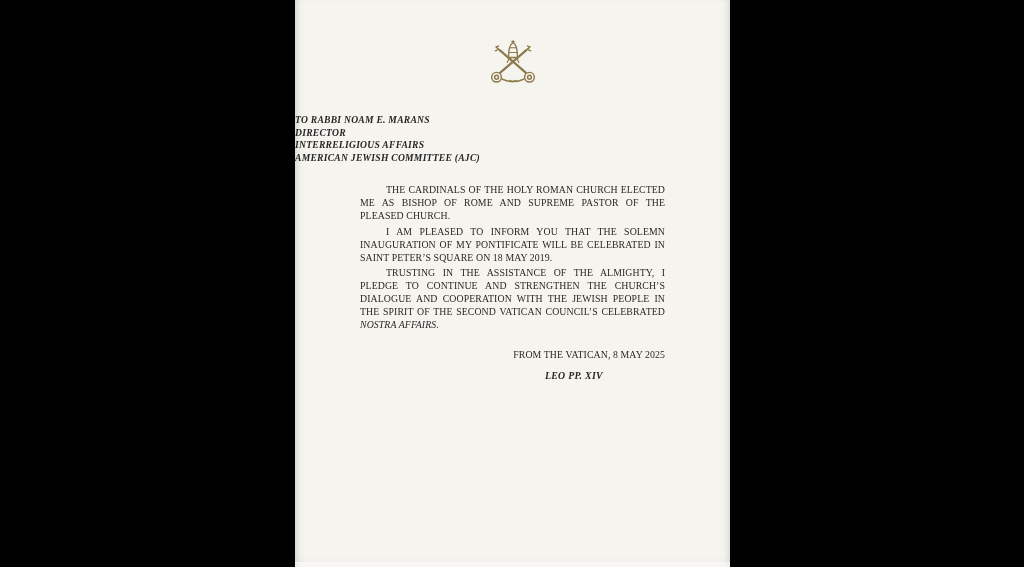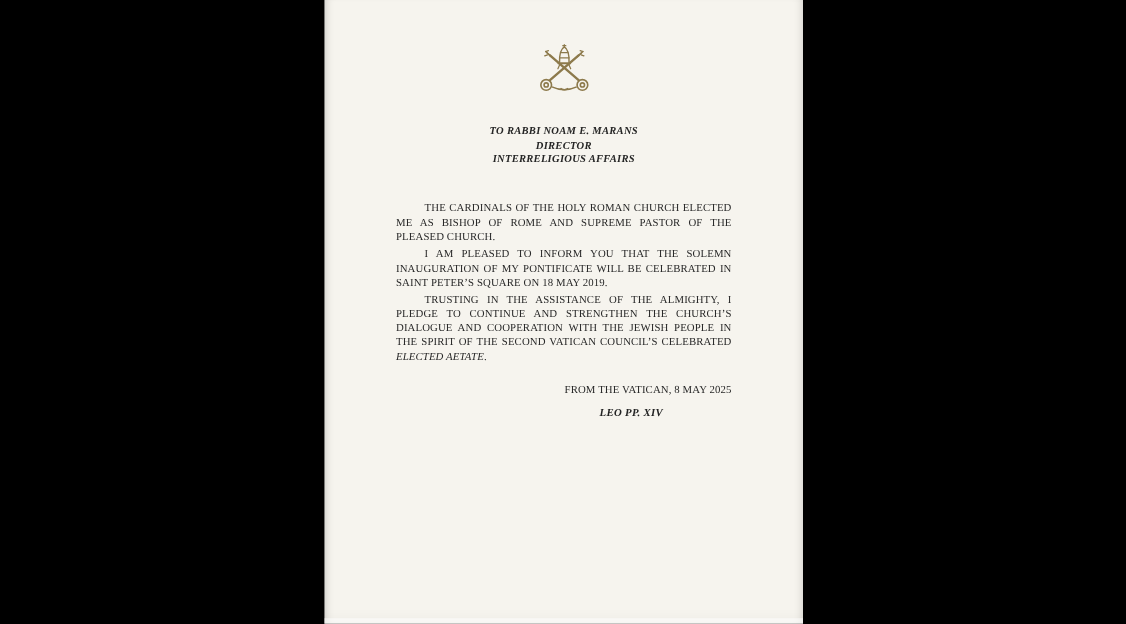--- a/index.html
+++ b/index.html
@@ -44,21 +44,20 @@
     transform: translateX(-50%);
     width: 52px;
     height: 47px;
   }
   .emblem svg { width: 100%; height: 100%; display: block; }
   .recipient {
     position: absolute;
     top: 114px;
     left: 0;
     right: 0;
-    text-align: center;
     font-style: italic;
     font-weight: bold;
     font-size: 9.6px;
     line-height: 12.6px;
     letter-spacing: 0.25px;
     color: #262626;
   }
   .text-block {
     position: absolute;
     top: 184px;
@@ -133,24 +132,25 @@
         <path d="M25.5 21 l-2.2 5"></path>
         <path d="M34.5 21 l2.2 5"></path>
       </g>
     </svg>
   </div>
 
   <div class="recipient">
     <div>TO RABBI NOAM E. MARANS</div>
     <div>DIRECTOR</div>
     <div>INTERRELIGIOUS AFFAIRS</div>
+    <div>AMERICAN JEWISH COMMITTEE (AJC)</div>
   </div>
 
   <div class="text-block">
     <p class="para">THE CARDINALS OF THE HOLY ROMAN CHURCH ELECTED ME AS BISHOP OF ROME AND SUPREME PASTOR OF THE PLEASED CHURCH.</p>
     <p class="para">I AM PLEASED TO INFORM YOU THAT THE SOLEMN INAUGURATION OF MY PONTIFICATE WILL BE CELEBRATED IN SAINT PETER’S SQUARE ON 18 MAY 2019.</p>
-    <p class="para"><span>TRUSTING IN THE ASSISTANCE OF THE ALMIGHTY, I PLEDGE TO CONTINUE AND STRENGTHEN THE CHURCH’S DIALOGUE AND COOPERATION WITH THE JEWISH PEOPLE IN THE SPIRIT OF THE SECOND VATICAN COUNCIL’S CELEBRATED </span><em>ELECTED AETATE</em><span>.</span></p>
+    <p class="para"><span>TRUSTING IN THE ASSISTANCE OF THE ALMIGHTY, I PLEDGE TO CONTINUE AND STRENGTHEN THE CHURCH’S DIALOGUE AND COOPERATION WITH THE JEWISH PEOPLE IN THE SPIRIT OF THE SECOND VATICAN COUNCIL’S CELEBRATED </span><em>NOSTRA AFFAIRS</em><span>.</span></p>
 
     <div class="dateline">FROM THE VATICAN, 8 MAY 2025</div>
     <div class="signature">LEO PP. XIV</div>
   </div>
 
 </div>
 
 </body></html>

